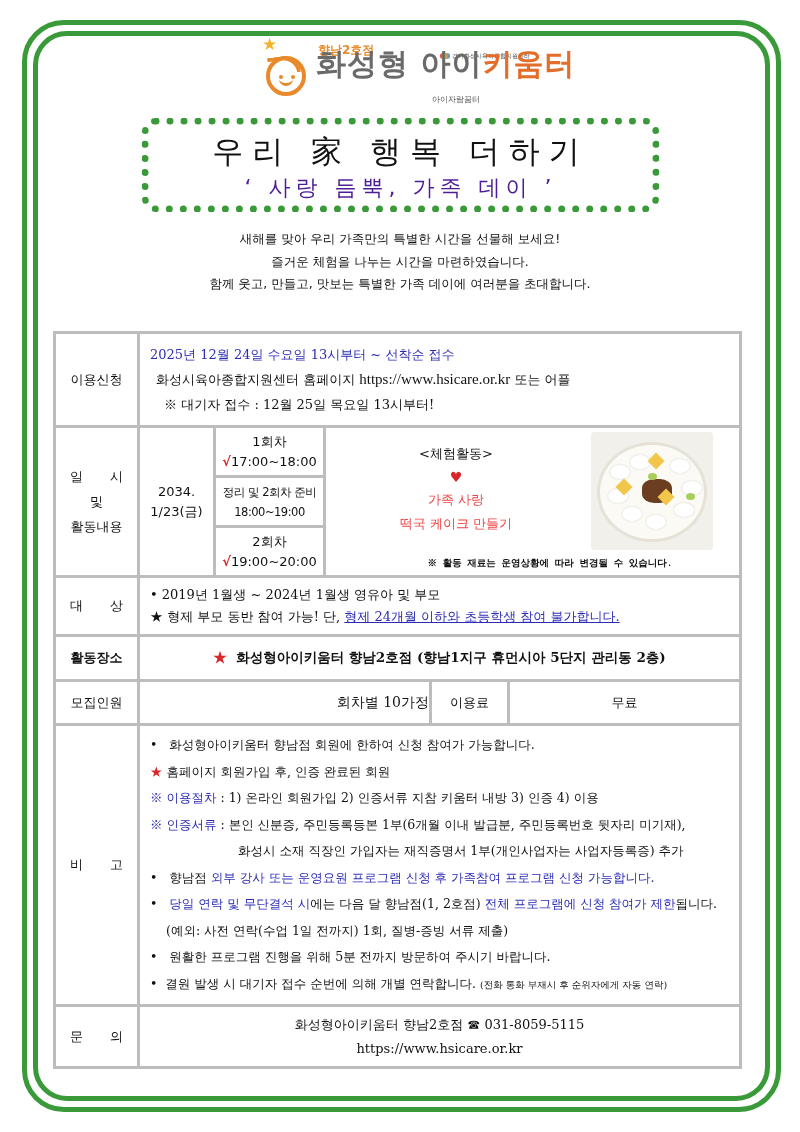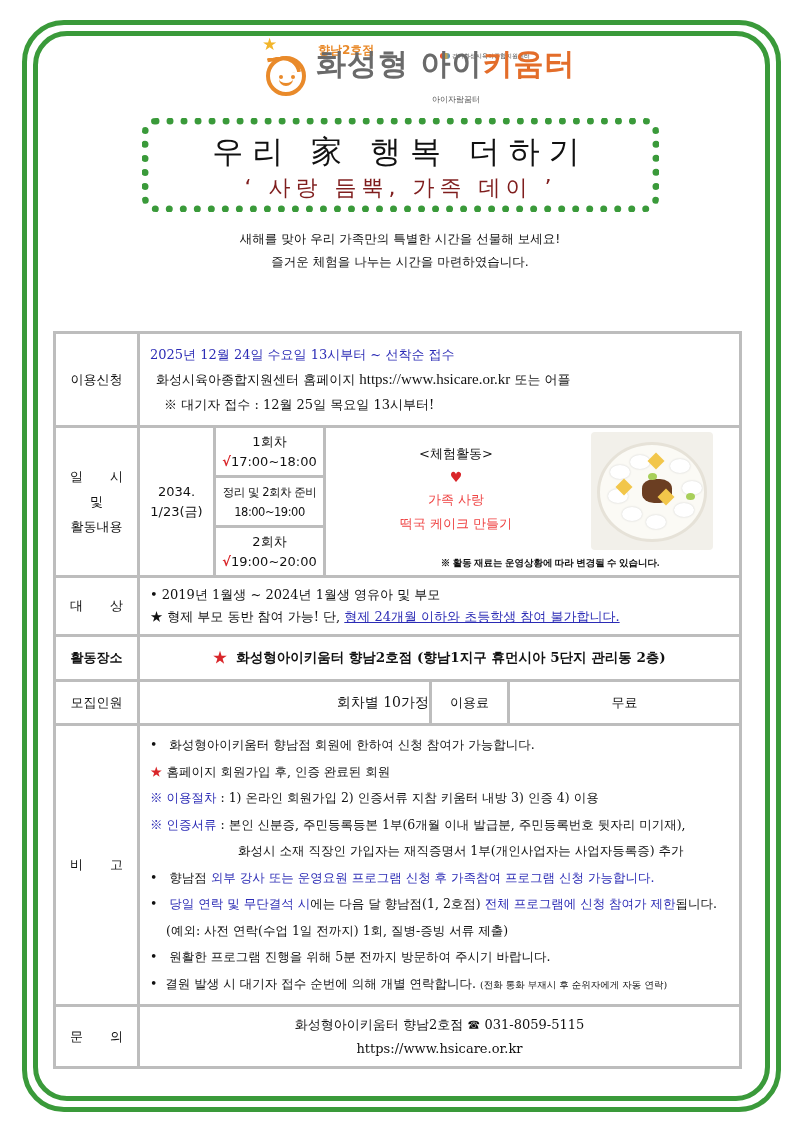--- a/index.html
+++ b/index.html
@@ -32,21 +32,21 @@
   .logo-sub { position: absolute; left: 170px; top: 56px; font-size: 8px; color: #555; }
   .logo-center { position: absolute; left: 178px; top: 14px; font-size: 6px; color: #444; white-space: nowrap; }
   .logo-center .dot { display: inline-block; width: 10px; height: 6px; border-radius: 3px; background: linear-gradient(90deg,#e63a2a,#f0b12a,#3a8ad8); vertical-align: middle; margin-right: 2px; }
 
   
   .title-box {
     position: absolute; left: 142px; top: 118px; width: 517px; height: 94px;
     border: 7px dotted #3a9a3a; border-radius: 14px;
   }
   .title-main { position: absolute; left: 0; right: 0; top: 6px; text-align: center; font-size: 31px; letter-spacing: 9px; font-family: "DejaVu Sans", sans-serif; color: #111; }
-  .title-sub { position: absolute; left: 0; right: 0; top: 48px; text-align: center; font-size: 22px; letter-spacing: 5px; color: #7f1d1d; }
+  .title-sub { position: absolute; left: 0; right: 0; top: 48px; text-align: center; font-size: 22px; letter-spacing: 5px; color: #4c1d95; }
 
   
   .intro { position: absolute; left: 60px; width: 680px; top: 228px; text-align: center; font-size: 12.5px; line-height: 22.5px; color: #111; }
 
   
   table.info {
     position: absolute; left: 53px; top: 331px; width: 689px;
     border-collapse: collapse; font-family: "DejaVu Serif", "Liberation Serif", serif;
   }
   table.info td { border: 3px solid #bdbdbd; vertical-align: middle; font-size: 13px; color: #111; }
@@ -70,21 +70,21 @@
   .act-red { color: #ef4444; }
   .act-photo {
     position: absolute; left: 265px; top: 4px; width: 122px; height: 118px;
     background: #f2f0ea; border-radius: 4px; overflow: hidden;
   }
   .bowl { position: absolute; left: 6px; top: 10px; width: 110px; height: 100px; border-radius: 50%; background: #fbfaf5; border: 3px solid #e6e2d8; }
   .rc { position: absolute; width: 20px; height: 14px; border-radius: 50%; background: #ffffff; box-shadow: 0 0 2px #ccc; }
   .choc { position: absolute; left: 42px; top: 34px; width: 30px; height: 24px; border-radius: 40%; background: #6b3e22; }
   .mango { position: absolute; width: 12px; height: 12px; background: #f2c64a; transform: rotate(45deg); }
   .lime { position: absolute; width: 9px; height: 7px; border-radius: 50%; background: #a8cf5a; }
-  .act-note { position: absolute; left: 0; right: 0; bottom: 5px; text-align: center; font-size: 9.5px; font-weight: bold; font-family: Liberation Serif, serif; margin-left: 35px; }
+  .act-note { position: absolute; left: 0; right: 0; bottom: 5px; text-align: center; font-size: 9.5px; font-weight: bold; font-family: Liberation Mono, monospace; margin-left: 35px; }
 
   .row-target td.content { padding: 6px 10px; line-height: 22px; font-size: 13px; }
   .row-place td { height: 45px; font-weight: bold; }
   .row-place td.content { text-align: center; font-size: 13.5px; }
   .row-recruit td { height: 44px; }
   .row-recruit td.center { text-align: right; font-size: 14px; }
   td.fee-label { width: 78px; text-align: center; font-size: 13px; font-family: "DejaVu Sans", sans-serif; }
   td.fee-value { width: 232px; text-align: center; font-size: 14px; }
 
   .row-notes td.content { padding: 6px 10px; font-size: 12.5px; line-height: 26.5px; }
@@ -116,20 +116,21 @@
 </div>
 
 <div class="title-box">
   <div class="title-main">우리 家 행복 더하기</div>
   <div class="title-sub">‘ 사랑 듬뿍, 가족 데이 ’</div>
 </div>
 
 <div class="intro">
   <div>새해를 맞아 우리 가족만의 특별한 시간을 선물해 보세요!</div>
   <div>즐거운 체험을 나누는 시간을 마련하였습니다.</div>
+  <div>함께 웃고, 만들고, 맛보는 특별한 가족 데이에 여러분을 초대합니다.</div>
 </div>
 
 <table class="info">
   <tbody>
       <tr class="row-apply">
     <td class="label">이용신청</td>
     <td class="content" colspan="5">
       <div class="blue">2025년 12월 24일 수요일 13시부터 ~ 선착순 접수</div>
       <div class="l2"><span>화성시육아종합지원센터 홈페이지 </span><span class="url">https://www.hsicare.or.kr</span><span> 또는 어플</span></div>
       <div class="l3">※ 대기자 접수 : 12월 25일 목요일 13시부터!</div>

